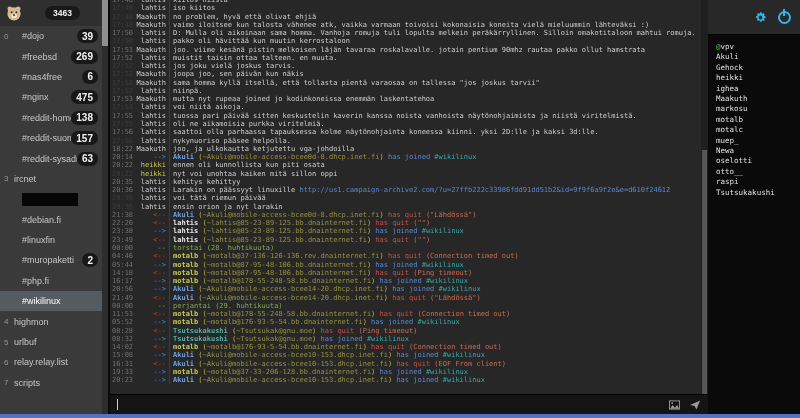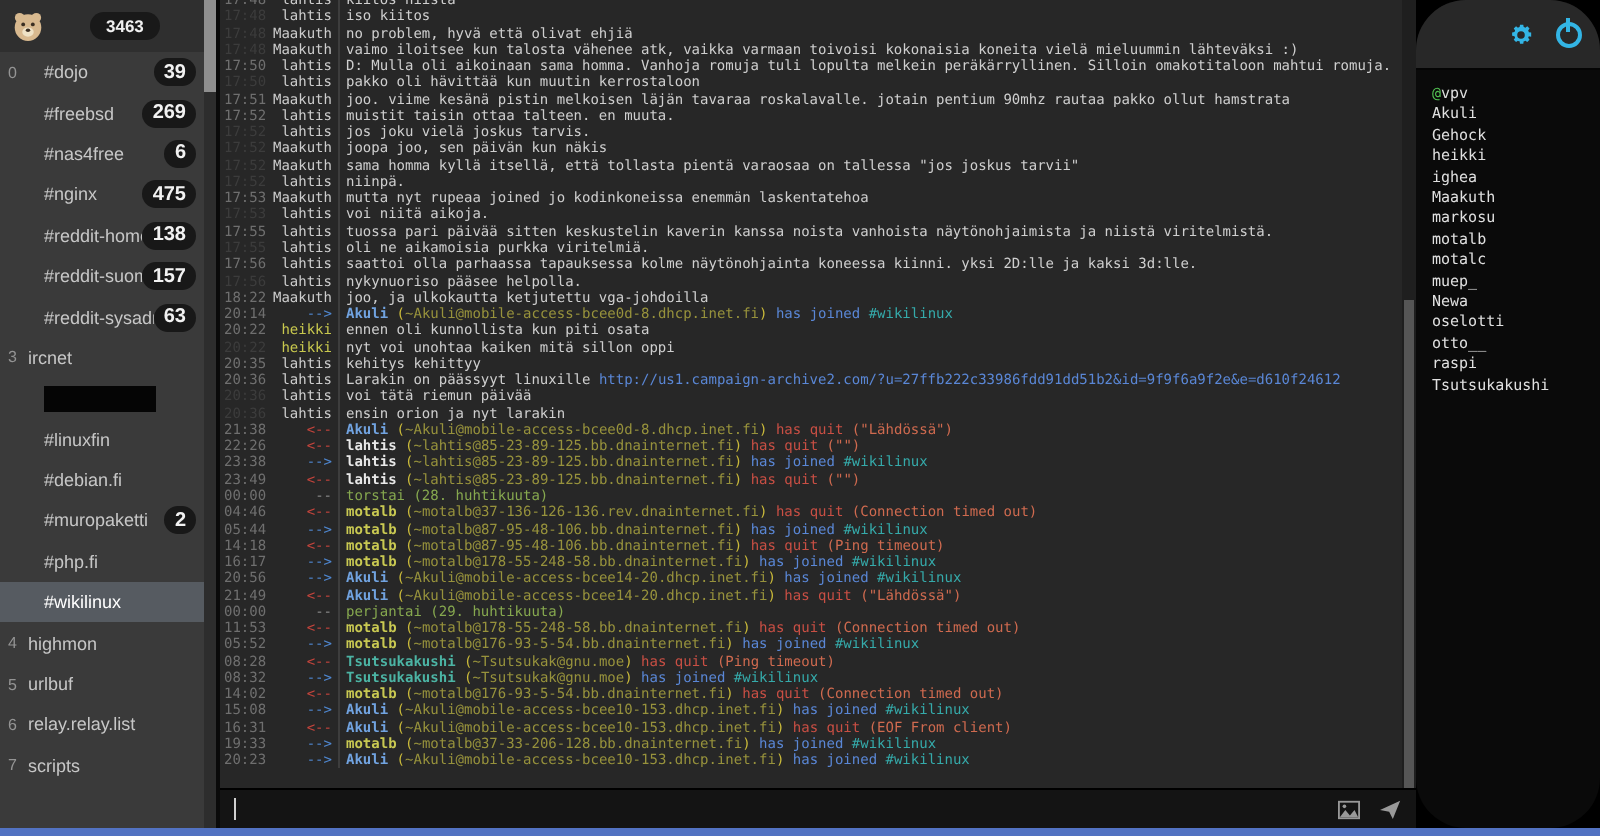--- a/index.html
+++ b/index.html
@@ -49,21 +49,21 @@
   .sg-da{color:#86a84f;}
   .chat-scrollbar{width:7px;background:#1f1f1f;position:relative;flex:none;}
   .chat-thumb{position:absolute;top:150px;left:1px;width:5px;height:245px;background:#565656;}
   
   .inputbar{height:19px;flex:none;background:#141414;border-top:1px solid #000;
     display:flex;align-items:center;padding:0 7px;gap:10px;}
   .caret{width:1px;height:11px;background:#d0d0d0;flex:none;}
   .input-spacer{flex:1;}
   .in-icon{flex:none;display:flex;align-items:center;cursor:pointer;}
   
-  .nickcol{width:92px;flex:none;display:flex;flex-direction:column;background:#0a0a0a;overflow:hidden;border-radius:25px;}
+  .nickcol{width:92px;flex:none;display:flex;flex-direction:column;background:#0a0a0a;overflow:hidden;}
   .nick-header{height:34px;flex:none;background:#282828;display:flex;align-items:center;
     justify-content:flex-end;gap:11px;padding-right:9px;border-bottom:1px solid #050505;}
   .icon-btn{display:flex;align-items:center;cursor:pointer;}
   .power-ring{width:9px;height:9px;border:2px solid #33b5e5;border-radius:50%;position:relative;display:block;}
   .power-ring::after{content:"";position:absolute;left:2.5px;top:-4px;width:2px;height:7px;background:#33b5e5;}
   .nick-list{flex:1;padding:7px 0 0 8px;overflow:hidden;}
   .nick-item{font-family:"DejaVu Sans Mono",monospace;font-size:7.5px;line-height:10.4px;
     color:#e0e0e0;white-space:pre;cursor:pointer;}
   .nmode{color:#52c152;}
   
@@ -128,25 +128,25 @@
         <div class="buf">
           <span class="bnum">3</span>
           <span class="bname">ircnet</span>
         </div>
         <div class="buf">
           <span class="bnum"></span>
           <span class="bname indent"><span class="redact"></span></span>
         </div>
         <div class="buf">
           <span class="bnum"></span>
+          <span class="bname indent">#debian.fi</span>
+        </div>
+        <div class="buf">
+          <span class="bnum"></span>
           <span class="bname indent">#linuxfin</span>
-        </div>
-        <div class="buf">
-          <span class="bnum"></span>
-          <span class="bname indent">#debian.fi</span>
         </div>
         <div class="buf">
           <span class="bnum"></span>
           <span class="bname indent">#muropaketti</span>
           <span class="bbadge">2</span>
         </div>
         <div class="buf">
           <span class="bnum"></span>
           <span class="bname indent">#php.fi</span>
         </div>

